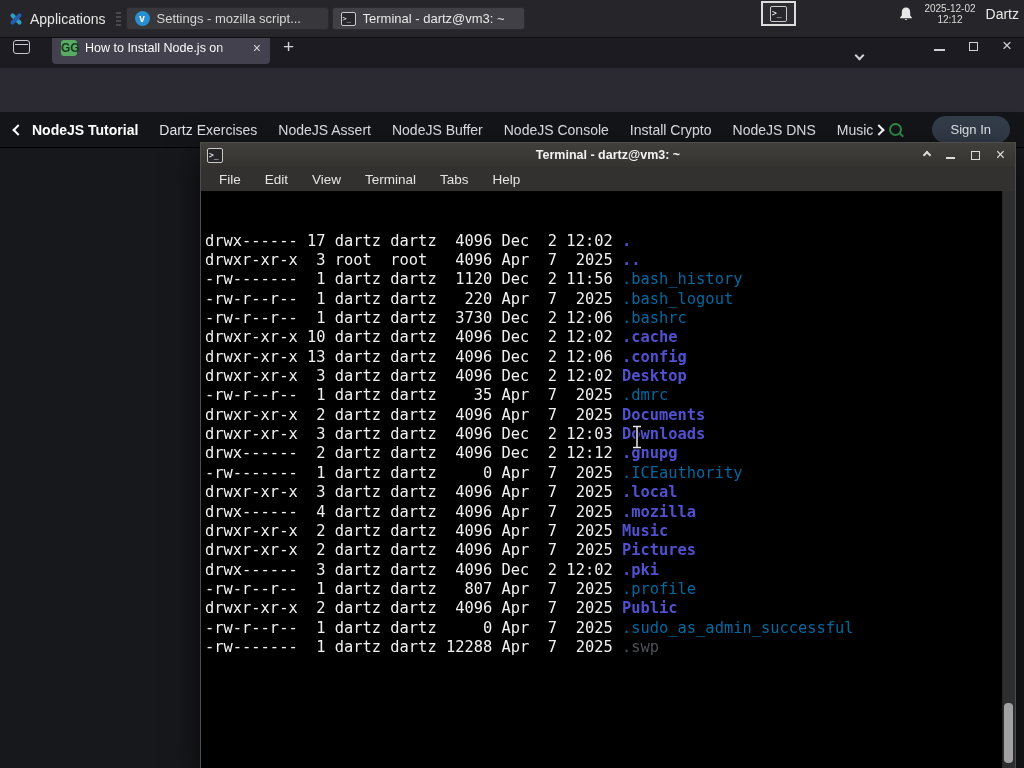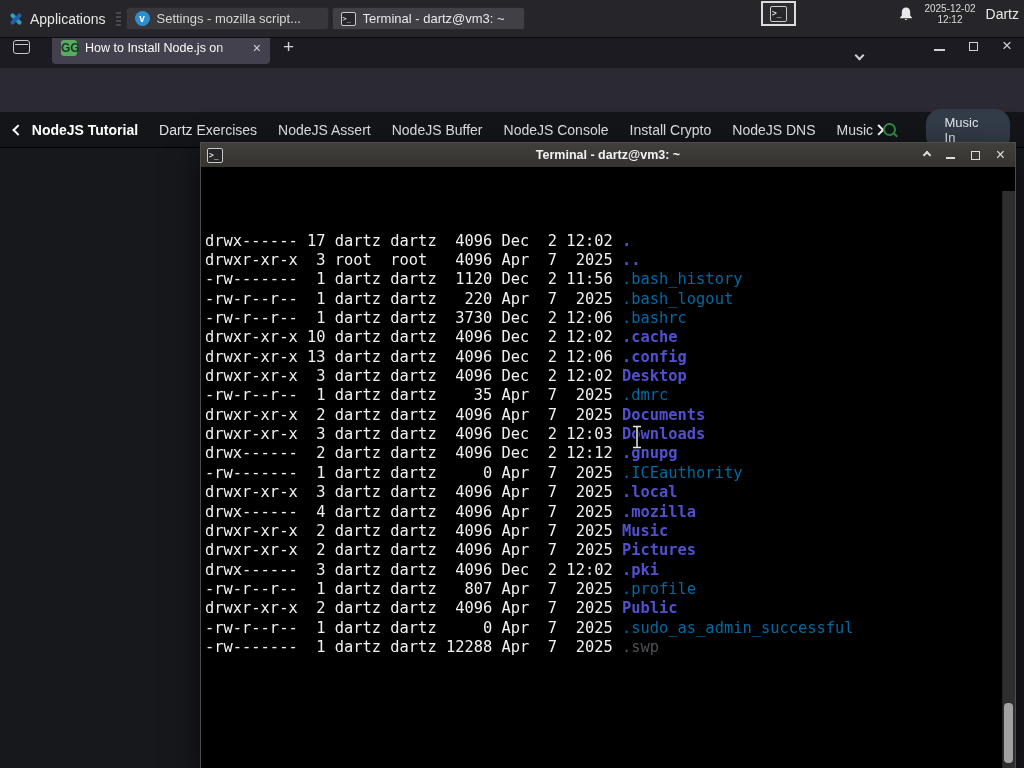--- a/index.html
+++ b/index.html
@@ -226,36 +226,44 @@
   <span class="item first">NodeJS Tutorial</span>
   <span class="item">Dartz Exercises</span>
   <span class="item">NodeJS Assert</span>
   <span class="item">NodeJS Buffer</span>
   <span class="item">NodeJS Console</span>
   <span class="item">Install Crypto</span>
   <span class="item">NodeJS DNS</span>
   <span class="item">Music</span>
   <span class="gfg-chev" style="transform:rotate(-135deg);margin-left:2px"></span>
   <span class="gfg-search"></span>
-  <span class="signin">Music In</span>
+  <span class="signin">Sign In</span>
 </div>
 
 <div class="page-bg"></div>
 
 <div class="term">
   <div class="term-title">
     <span class="mini-term">&gt;_</span>
     <span class="term-title-text">Terminal - dartz@vm3: ~</span>
     <div class="term-ctl">
       <span class="chev up"></span>
       <span class="wc-min"></span>
       <span class="wc-max"></span>
       <span class="wc-close">×</span>
     </div>
   </div>
+  <div class="term-menu">
+    <span>File</span>
+    <span>Edit</span>
+    <span>View</span>
+    <span>Terminal</span>
+    <span>Tabs</span>
+    <span>Help</span>
+  </div>
   <div class="term-screen">
     <div id="listing"><div><span>drwx------ 17 dartz dartz  4096 Dec  2 12:02 </span><span class="t-dir">.</span></div><div><span>drwxr-xr-x  3 root  root   4096 Apr  7  2025 </span><span class="t-dir">..</span></div><div><span>-rw-------  1 dartz dartz  1120 Dec  2 11:56 </span><span class="t-file">.bash_history</span></div><div><span>-rw-r--r--  1 dartz dartz   220 Apr  7  2025 </span><span class="t-file">.bash_logout</span></div><div><span>-rw-r--r--  1 dartz dartz  3730 Dec  2 12:06 </span><span class="t-file">.bashrc</span></div><div><span>drwxr-xr-x 10 dartz dartz  4096 Dec  2 12:02 </span><span class="t-dir">.cache</span></div><div><span>drwxr-xr-x 13 dartz dartz  4096 Dec  2 12:06 </span><span class="t-dir">.config</span></div><div><span>drwxr-xr-x  3 dartz dartz  4096 Dec  2 12:02 </span><span class="t-dir">Desktop</span></div><div><span>-rw-r--r--  1 dartz dartz    35 Apr  7  2025 </span><span class="t-file">.dmrc</span></div><div><span>drwxr-xr-x  2 dartz dartz  4096 Apr  7  2025 </span><span class="t-dir">Documents</span></div><div><span>drwxr-xr-x  3 dartz dartz  4096 Dec  2 12:03 </span><span class="t-dir">Downloads</span></div><div><span>drwx------  2 dartz dartz  4096 Dec  2 12:12 </span><span class="t-dir">.gnupg</span></div><div><span>-rw-------  1 dartz dartz     0 Apr  7  2025 </span><span class="t-file">.ICEauthority</span></div><div><span>drwxr-xr-x  3 dartz dartz  4096 Apr  7  2025 </span><span class="t-dir">.local</span></div><div><span>drwx------  4 dartz dartz  4096 Apr  7  2025 </span><span class="t-dir">.mozilla</span></div><div><span>drwxr-xr-x  2 dartz dartz  4096 Apr  7  2025 </span><span class="t-dir">Music</span></div><div><span>drwxr-xr-x  2 dartz dartz  4096 Apr  7  2025 </span><span class="t-dir">Pictures</span></div><div><span>drwx------  3 dartz dartz  4096 Dec  2 12:02 </span><span class="t-dir">.pki</span></div><div><span>-rw-r--r--  1 dartz dartz   807 Apr  7  2025 </span><span class="t-file">.profile</span></div><div><span>drwxr-xr-x  2 dartz dartz  4096 Apr  7  2025 </span><span class="t-dir">Public</span></div><div><span>-rw-r--r--  1 dartz dartz     0 Apr  7  2025 </span><span class="t-file">.sudo_as_admin_successful</span></div><div><span>-rw-------  1 dartz dartz 12288 Apr  7  2025 </span><span class="t-dim">.swp</span></div></div>
   </div>
   <div class="term-scroll">
     <div class="term-thumb"></div>
   </div>
 </div>
 
 <svg class="ibeam" width="14" height="26" viewBox="0 0 14 26">
   <g stroke="#000" stroke-width="3.4" fill="none">

